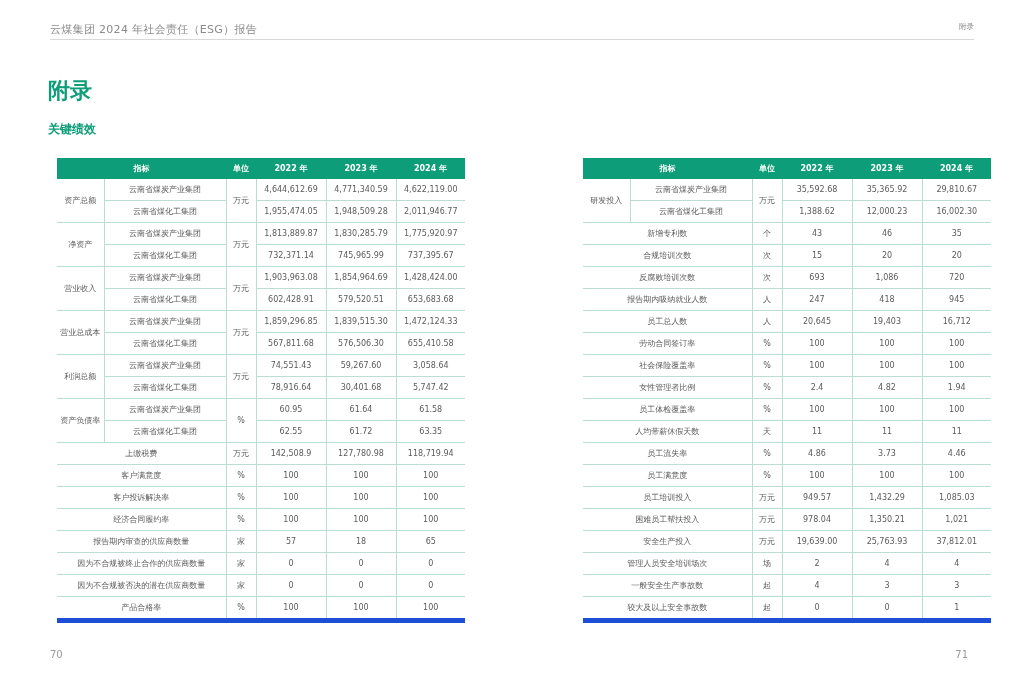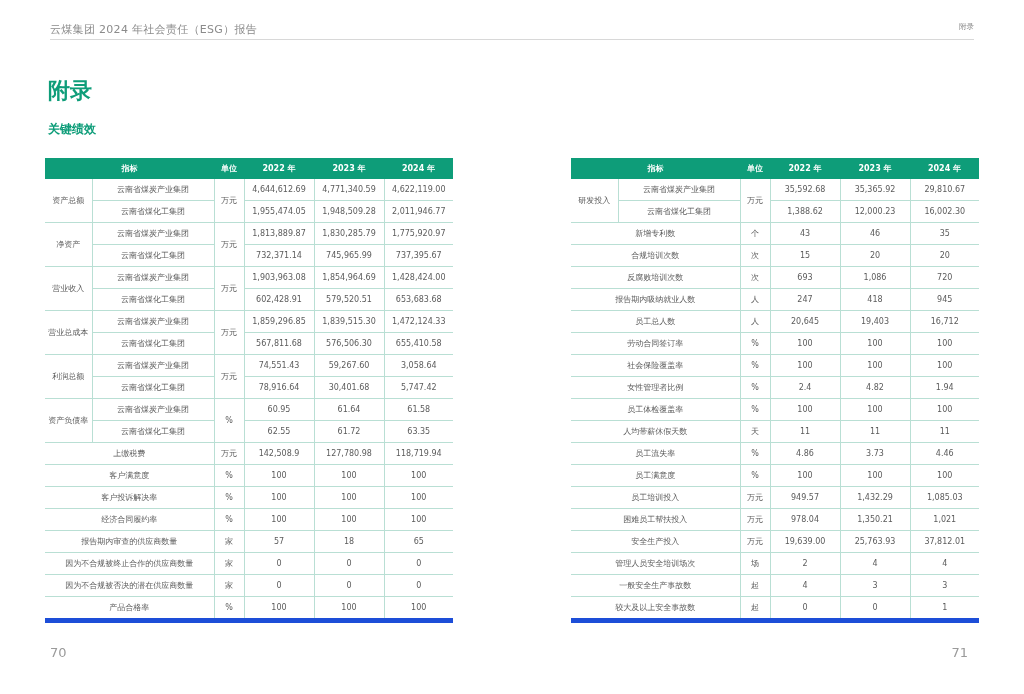--- a/index.html
+++ b/index.html
@@ -26,38 +26,38 @@
     position: absolute; top: 76px; left: 48px; margin: 0;
     font-size: 22px; font-weight: bold; color: #0e9d79;
   }
   .doc-subtitle {
     position: absolute; top: 121px; left: 48px; margin: 0;
     font-size: 12px; font-weight: bold; color: #0e9d79;
   }
   .table-wrap { position: absolute; top: 158px; }
   .table-wrap-left  { left: 45px; }
   .table-wrap-right { left: 571px; }
-  table { border-collapse: collapse; table-layout: fixed; }
+  table { border-collapse: collapse; table-layout: fixed; margin-left: 12px; }
   th {
     background: #0e9d79; color: #ffffff;
     font-size: 8px; font-weight: bold;
     height: 21px; padding: 0; text-align: center;
   }
   td {
     font-size: 8px; color: #5b5b5b; text-align: center;
     height: 21px; padding: 0 2px; background: #ffffff;
     border-top: 1px solid #b9dfd4; border-left: 1px solid #b9dfd4;
     overflow: hidden; white-space: nowrap;
   }
   td.first { border-left: none; }
   tbody tr:first-child td { border-top: none; }
   tbody tr:last-child td { border-bottom: 5px solid #1d4ed8; }
   .page-num {
     position: absolute; bottom: 34px;
-    font-size: 13px; color: #9a9a9a;
+    font-size: 10px; color: #9a9a9a;
   }
   .page-num-left  { left: 50px; }
   .page-num-right { right: 56px; margin-top: 16px; }
 </style>
 </head>
 <body>
 
 <div class="page-header-left">云煤集团 2024 年社会责任（ESG）报告</div>
 <div class="page-header-right">附录</div>
 <div class="header-rule"></div>

